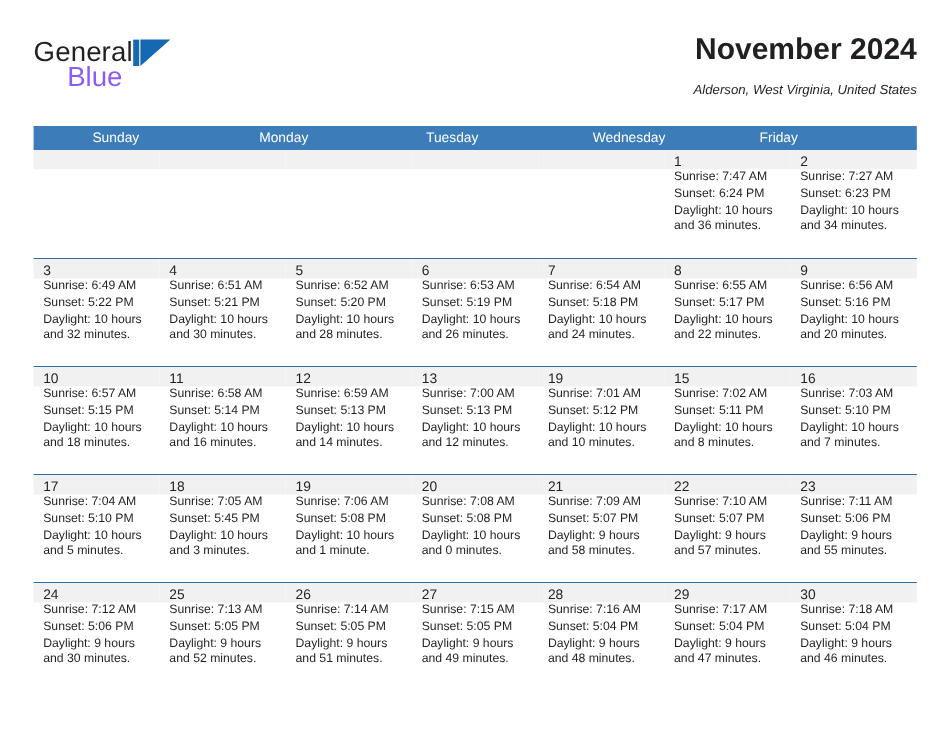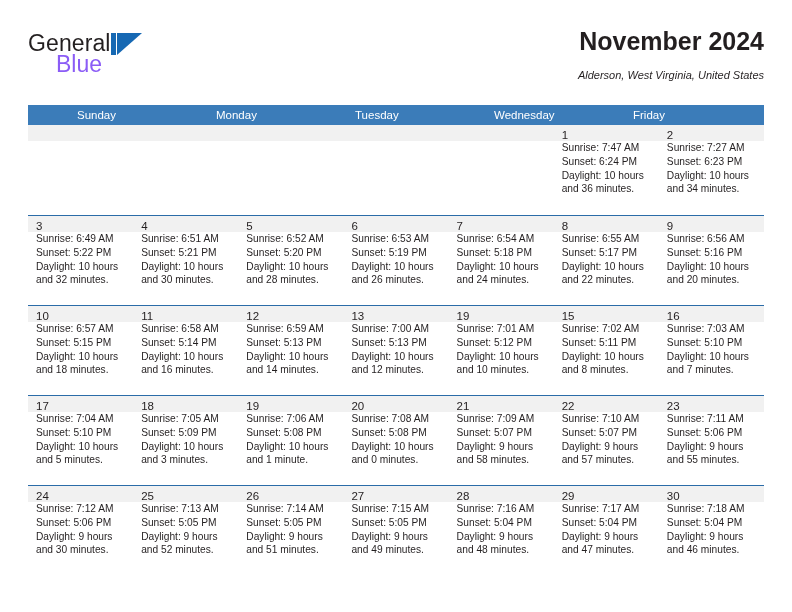--- a/index.html
+++ b/index.html
@@ -362,21 +362,21 @@
               <div class="day-line">Sunrise: 7:04 AM</div>
               <div class="day-line">Sunset: 5:10 PM</div>
               <div class="day-line">Daylight: 10 hours</div>
               <div class="day-line">and 5 minutes.</div>
             </div>
           </div>
           <div class="day-cell">
             <div class="day-num-band"><span class="day-num">18</span></div>
             <div class="day-body">
               <div class="day-line">Sunrise: 7:05 AM</div>
-              <div class="day-line">Sunset: 5:09 PM</div>
+              <div class="day-line">Sunset: 5:45 PM</div>
               <div class="day-line">Daylight: 10 hours</div>
               <div class="day-line">and 3 minutes.</div>
             </div>
           </div>
           <div class="day-cell">
             <div class="day-num-band"><span class="day-num">19</span></div>
             <div class="day-body">
               <div class="day-line">Sunrise: 7:06 AM</div>
               <div class="day-line">Sunset: 5:08 PM</div>
               <div class="day-line">Daylight: 10 hours</div>

